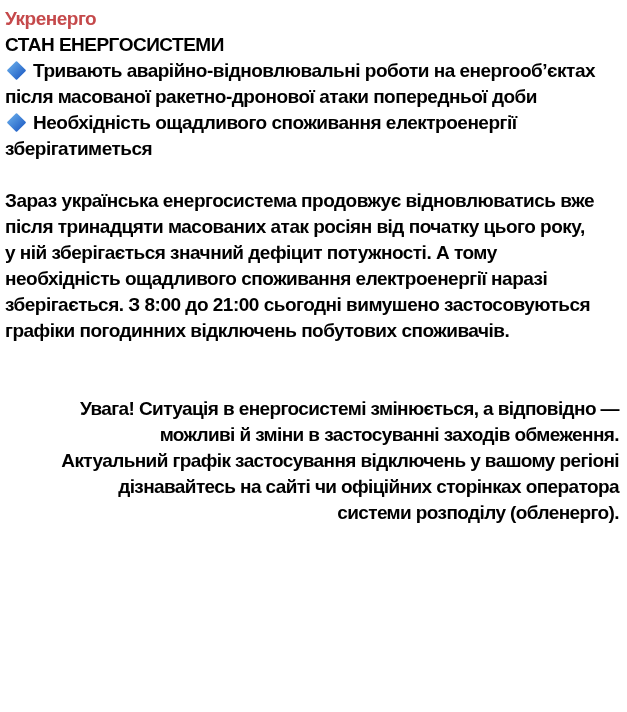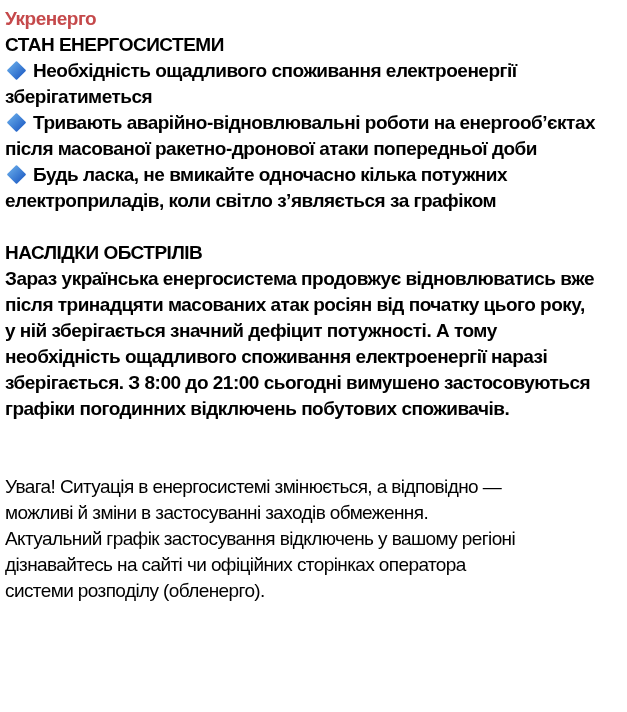--- a/index.html
+++ b/index.html
@@ -28,62 +28,58 @@
   }
   .author {
     font-weight: 700;
     color: #c5494b;
     cursor: pointer;
   }
   .line, .bullet, .para {
     font-weight: 700;
   }
   .warning {
-    font-weight: 400;
+    font-weight: 700;
     letter-spacing: -0.6px;
+    text-align: right;
   }
   .gap {
     height: 26px;
   }
   .diamond {
     width: 19px;
     height: 19px;
     vertical-align: -3px;
     margin: 0 7px 0 2px;
   }
 </style>
 </head>
 <body>
 
 <div class="post">
   <div class="author">Укренерго</div>
   <div class="line">СТАН ЕНЕРГОСИСТЕМИ</div>
 
   <p class="bullet"><svg class="diamond" viewBox="0 0 20 20" xmlns="http://www.w3.org/2000/svg">
-        <polygon points="10,1.2 18.8,10 10,18.8 1.2,10" fill="url(#dg)" stroke="url(#dg)" stroke-width="2" stroke-linejoin="round"></polygon>
-      </svg><span>Необхідність ощадливого споживання електроенергії
-зберігатиметься</span></p>
-  <p class="bullet"><svg class="diamond" viewBox="0 0 20 20" xmlns="http://www.w3.org/2000/svg">
         <defs>
           <linearGradient id="dg" x1="0" y1="0" x2="1" y2="1">
             <stop offset="0" stop-color="#6cb0ec"></stop>
             <stop offset="1" stop-color="#1956c1"></stop>
           </linearGradient>
         </defs>
         <polygon points="10,1.2 18.8,10 10,18.8 1.2,10" fill="url(#dg)" stroke="url(#dg)" stroke-width="2" stroke-linejoin="round"></polygon>
       </svg><span>Тривають аварійно-відновлювальні роботи на енергооб’єктах
 після масованої ракетно-дронової атаки попередньої доби</span></p>
   <p class="bullet"><svg class="diamond" viewBox="0 0 20 20" xmlns="http://www.w3.org/2000/svg">
         <polygon points="10,1.2 18.8,10 10,18.8 1.2,10" fill="url(#dg)" stroke="url(#dg)" stroke-width="2" stroke-linejoin="round"></polygon>
-      </svg><span>Будь ласка, не вмикайте одночасно кілька потужних
-електроприладів, коли світло з’являється за графіком</span></p>
+      </svg><span>Необхідність ощадливого споживання електроенергії
+зберігатиметься</span></p>
 
   <div class="gap"></div>
 
-  <div class="line">НАСЛІДКИ ОБСТРІЛІВ</div>
   <p class="para">Зараз українська енергосистема продовжує відновлюватись вже
 після тринадцяти масованих атак росіян від початку цього року,
 у ній зберігається значний дефіцит потужності. А тому
 необхідність ощадливого споживання електроенергії наразі
 зберігається. З 8:00 до 21:00 сьогодні вимушено застосовуються
 графіки погодинних відключень побутових споживачів.</p>
 
   <div class="gap"></div>
 
 

